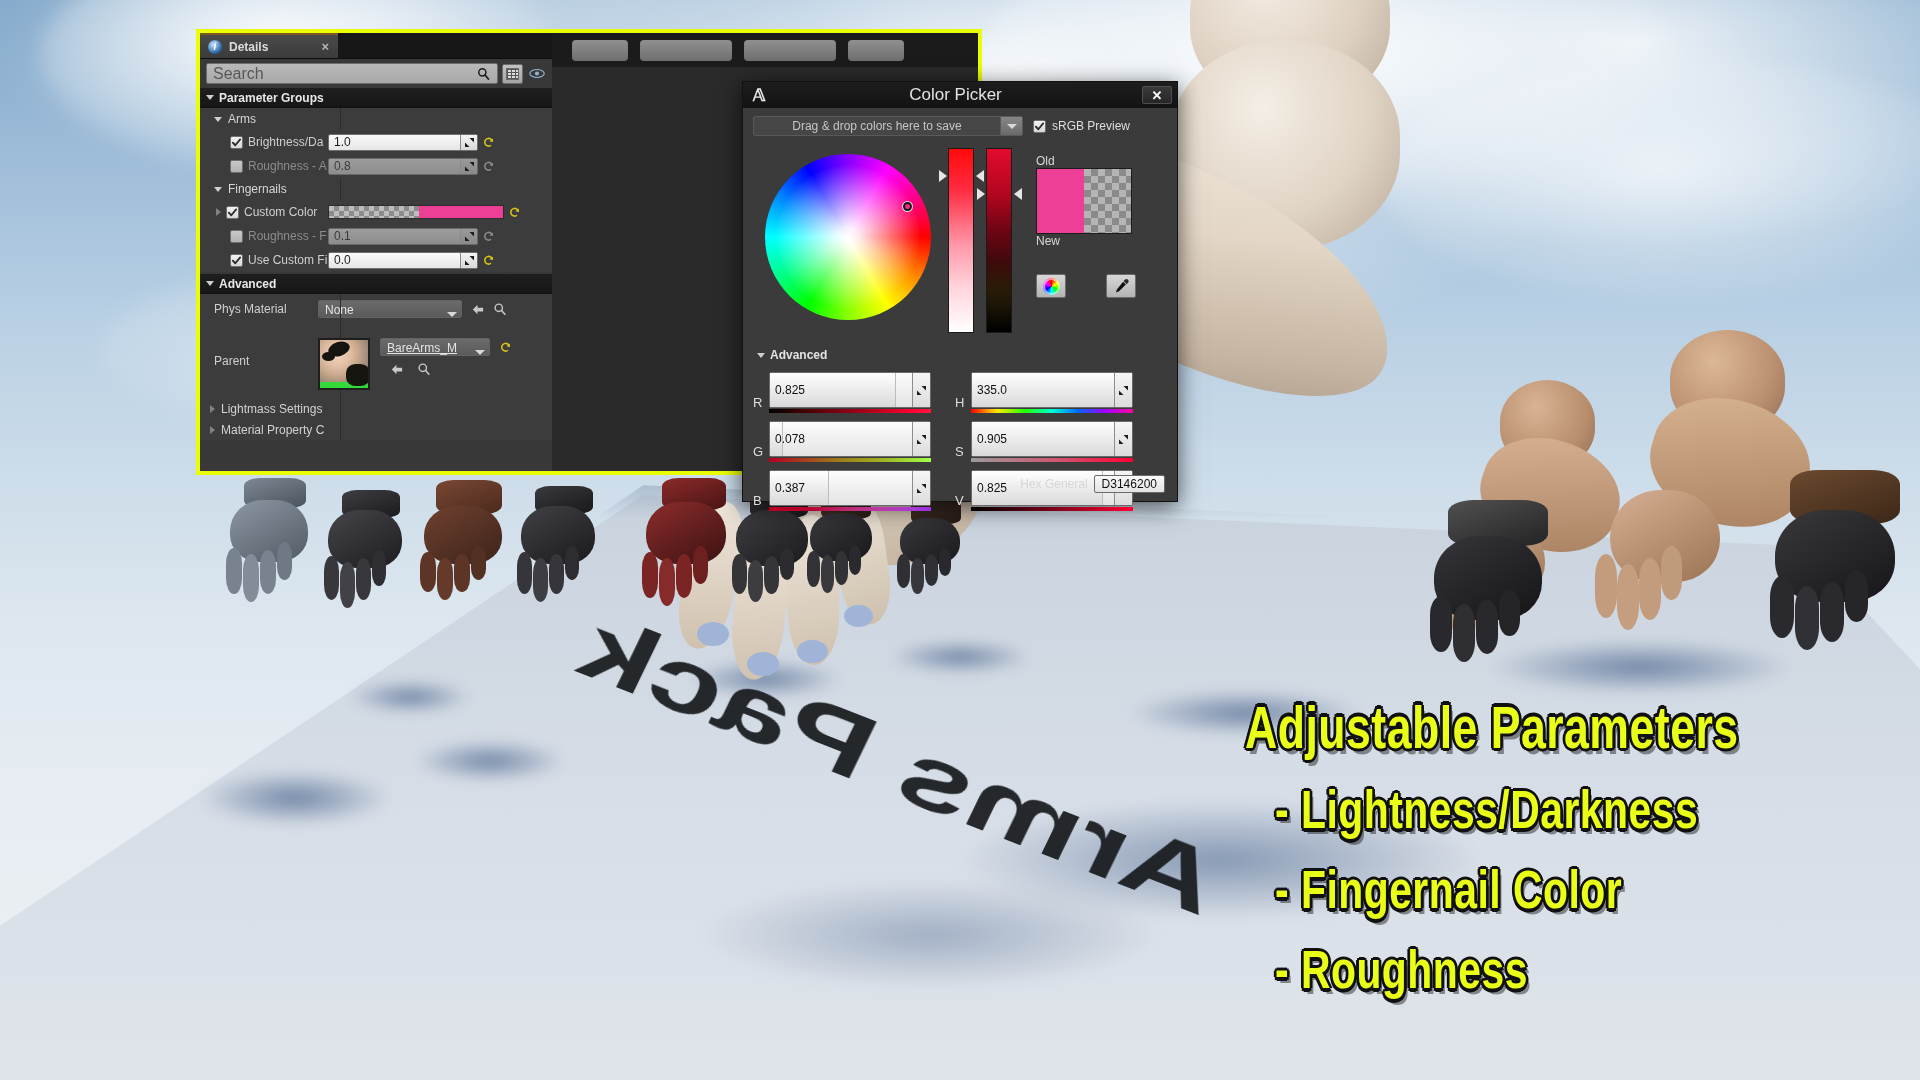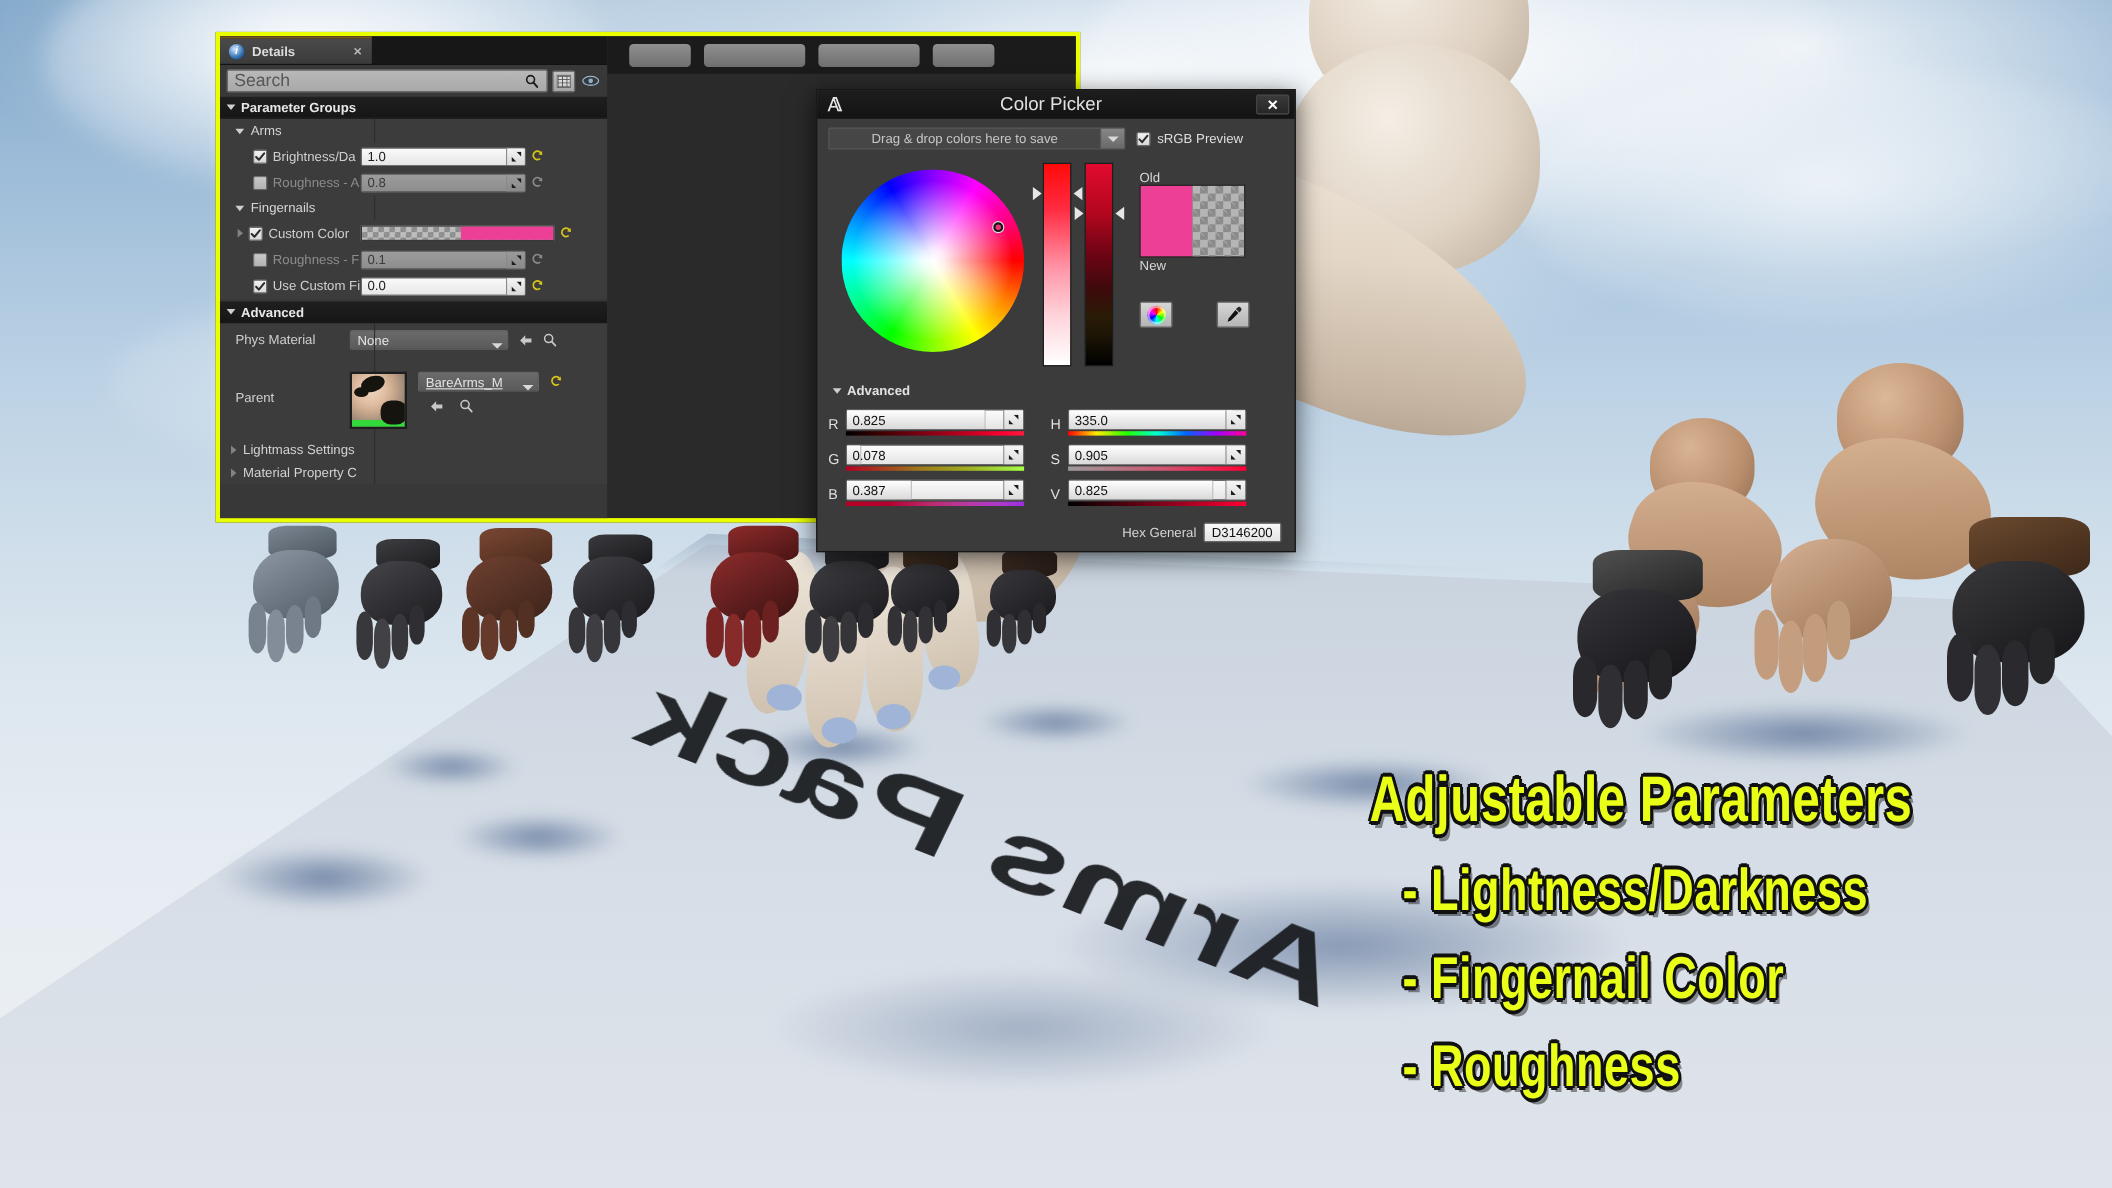--- a/index.html
+++ b/index.html
@@ -301,21 +301,21 @@
     background: conic-gradient(#f00,#ff0,#0f0,#0ff,#00f,#f0f,#f00);
     box-shadow: inset 0 0 0 2px rgba(255,255,255,.55);}
 
   .advrow { position:absolute; left:14px; top:240px; display:flex; align-items:center; gap:5px; color:#e2e2e2; font-size:12px; font-weight:700;}
 
   .chan-col { position:absolute; }
   .chan { display:flex; align-items:flex-end; gap:5px; margin-bottom:8px; }
   .chan .ch-lbl { color:#dedede; font-size:13px; width:11px; text-align:left; padding-bottom:3px;}
   .chan .ch-box { width:162px; }
   .chan .ch-in {
-    position:relative; height:19px; border:1px solid #6a6a6a; border-radius:2px;
+    position:relative; height:36px; border:1px solid #6a6a6a; border-radius:2px;
     background:linear-gradient(180deg,#fcfcfc,#e4e4e4);
     display:flex; align-items:center; padding-left:5px; color:#101010; font-size:12px;
   }
   .chan .ch-fill { position:absolute; left:0;top:0;bottom:0;
     background:linear-gradient(180deg,#ffffff,#d9d9d9); border-right:1px solid #bdbdbd;}
   .chan .ch-sp { position:absolute; right:0;top:0;bottom:0;width:18px;border-left:1px solid #8d8d8d;
     background:linear-gradient(180deg,#f6f6f6,#dcdcdc); display:flex;align-items:center;justify-content:center;}
   .chan .ch-grad { height:4px; margin-top:1px; border:0; }
 
   .hexrow { position:absolute; right:12px; bottom:8px; display:flex; align-items:center; gap:6px; }

